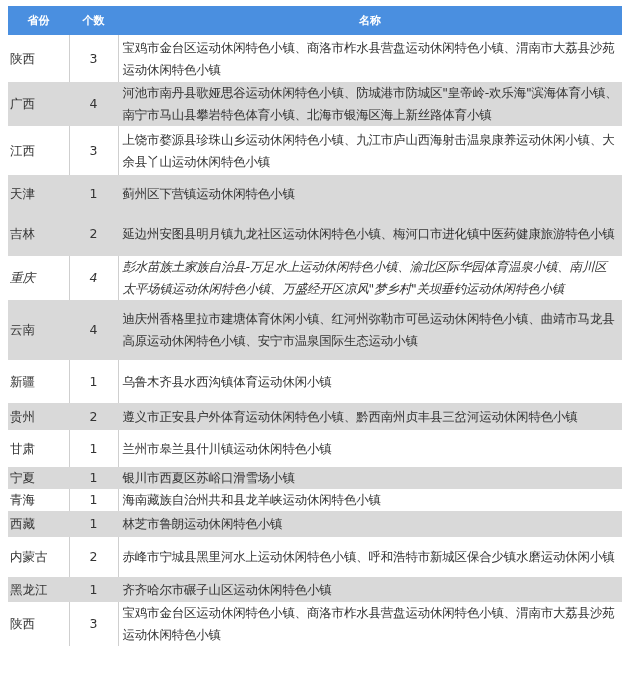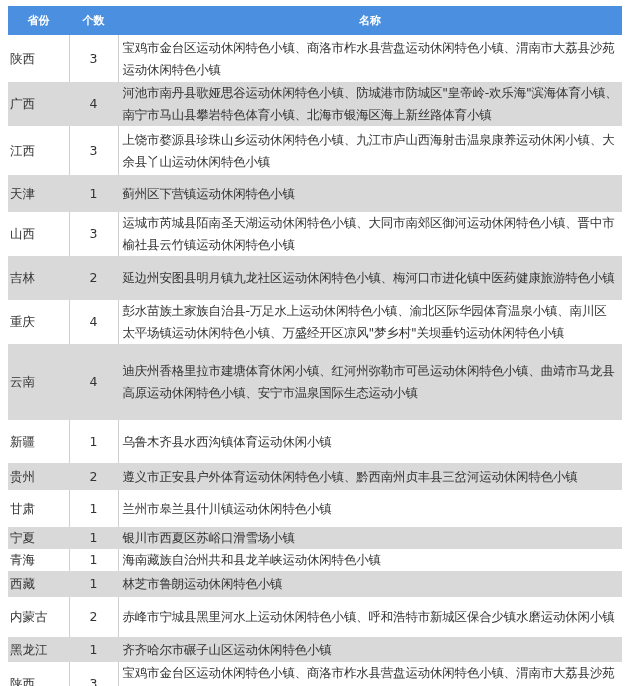--- a/index.html
+++ b/index.html
@@ -82,36 +82,31 @@
       <tr class="odd" style="height: 49px;">
         <td class="prov">江西</td>
         <td class="count">3</td>
         <td class="name">上饶市婺源县珍珠山乡运动休闲特色小镇、九江市庐山西海射击温泉康养运动休闲小镇、大余县丫山运动休闲特色小镇</td>
       </tr>
       <tr class="even" style="height: 37px; padding-left: 38px;">
         <td class="prov">天津</td>
         <td class="count">1</td>
         <td class="name">蓟州区下营镇运动休闲特色小镇</td>
       </tr>
-      <tr class="odd" style="height: 43px;">
-        <td class="prov">山西</td>
-        <td class="count">3</td>
-        <td class="name">运城市芮城县陌南圣天湖运动休闲特色小镇、大同市南郊区御河运动休闲特色小镇、晋中市榆社县云竹镇运动休闲特色小镇</td>
-      </tr>
       <tr class="even" style="height: 44px;">
         <td class="prov">吉林</td>
         <td class="count">2</td>
         <td class="name">延边州安图县明月镇九龙社区运动休闲特色小镇、梅河口市进化镇中医药健康旅游特色小镇</td>
       </tr>
-      <tr class="odd" style="height: 44px;">
+      <tr class="odd" style="height: 44px; font-style: italic;">
         <td class="prov">重庆</td>
         <td class="count">4</td>
         <td class="name">彭水苗族土家族自治县-万足水上运动休闲特色小镇、渝北区际华园体育温泉小镇、南川区太平场镇运动休闲特色小镇、万盛经开区凉风"梦乡村"关坝垂钓运动休闲特色小镇</td>
       </tr>
-      <tr class="even" style="height: 76px;">
+      <tr class="even" style="height: 60px;">
         <td class="prov">云南</td>
         <td class="count">4</td>
         <td class="name">迪庆州香格里拉市建塘体育休闲小镇、红河州弥勒市可邑运动休闲特色小镇、曲靖市马龙县高原运动休闲特色小镇、安宁市温泉国际生态运动小镇</td>
       </tr>
       <tr class="odd" style="height: 43px;">
         <td class="prov">新疆</td>
         <td class="count">1</td>
         <td class="name">乌鲁木齐县水西沟镇体育运动休闲小镇</td>
       </tr>
       <tr class="even" style="height: 27px;">

